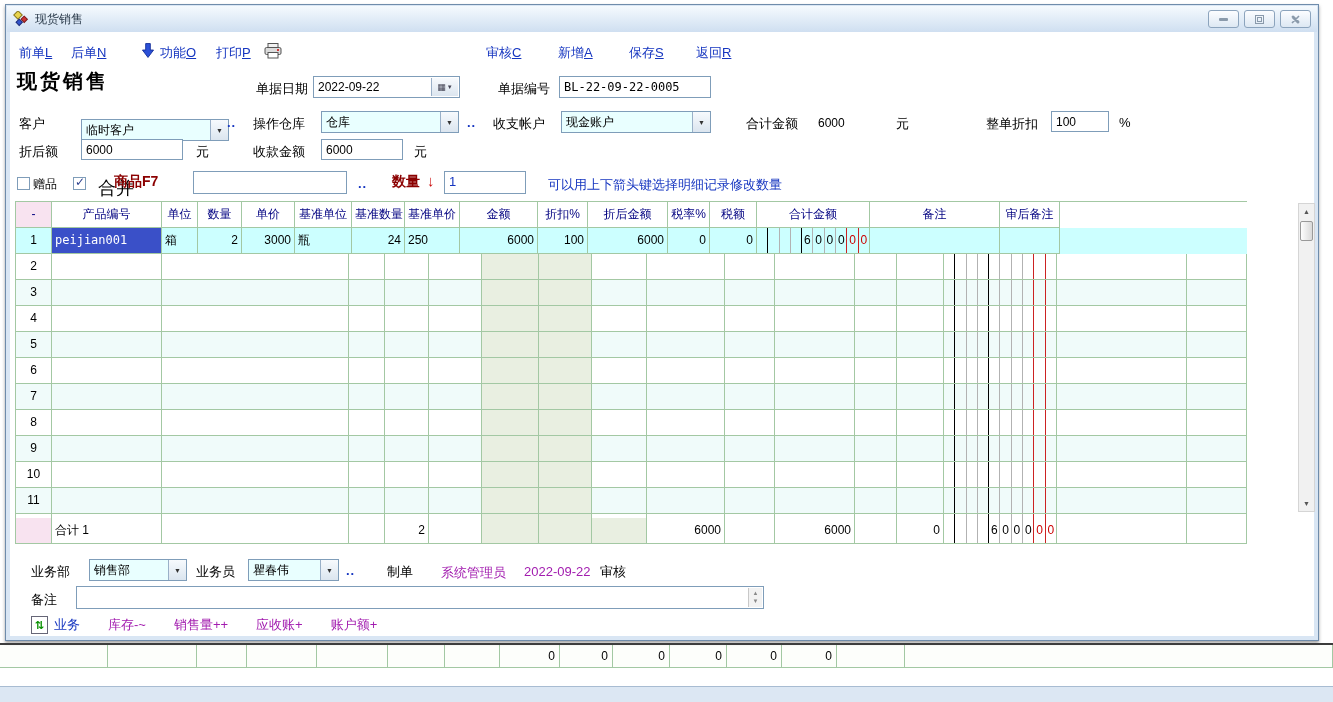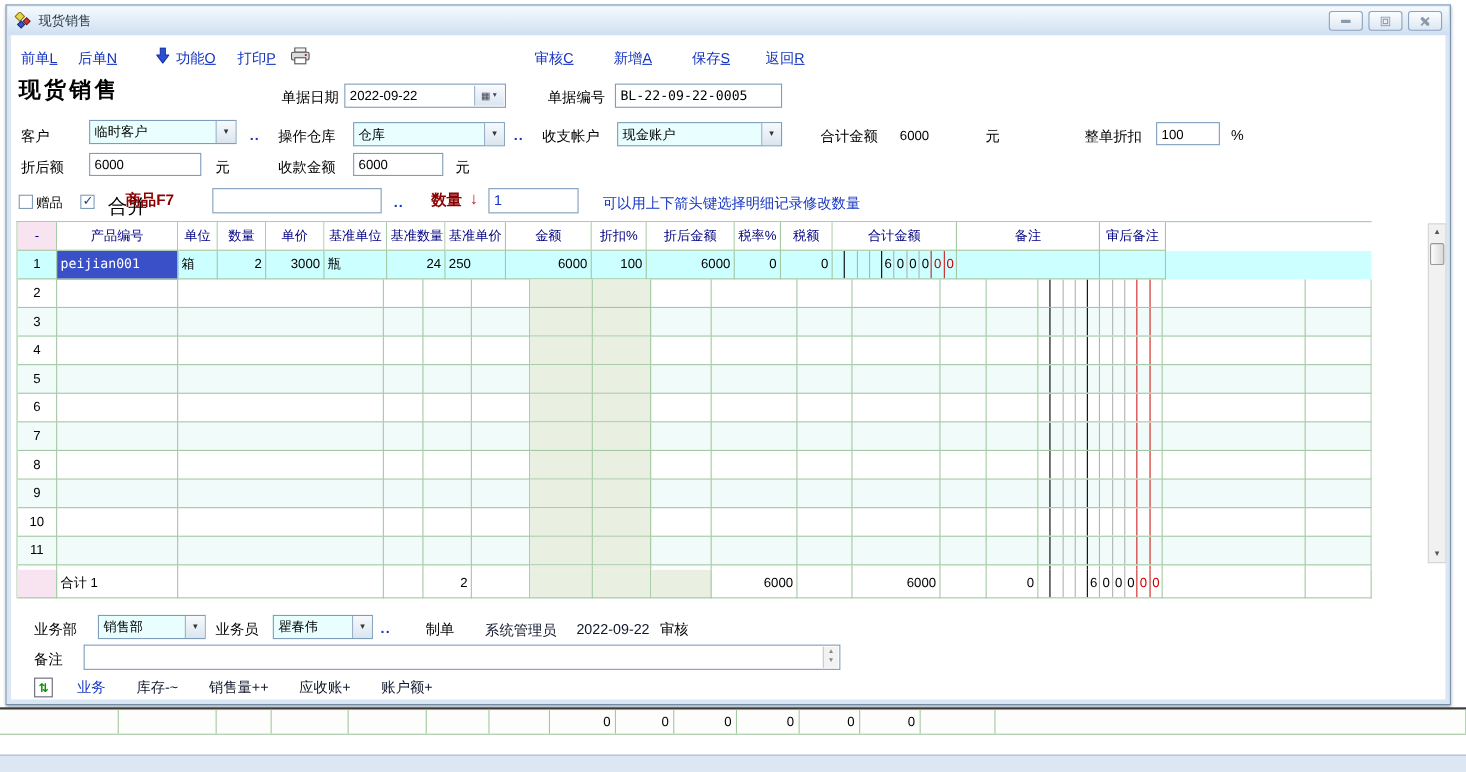--- a/index.html
+++ b/index.html
@@ -25,21 +25,21 @@
         background:linear-gradient(#fcfdff,#dde8f3);display:flex;align-items:center;justify-content:center;
         color:#6b7b8c;font-size:9px;line-height:1}
   
   .tbi{position:absolute;top:39px;color:#1535c0;font-size:13px;white-space:nowrap;cursor:default}
   .accel{text-decoration:underline}
   .tb-icon{position:absolute;top:38px}
   
   .page-title{position:absolute;left:11px;top:63px;font-size:20px;font-weight:bold;letter-spacing:3px}
   .lbl{position:absolute;font-size:13px;white-space:nowrap}
   .val{position:absolute;font-size:12px;white-space:nowrap}
-  .teal{color:#0f172a}
+  .teal{color:#a21caf}
   .inp{position:absolute;border:1px solid #7f9db9;background:#fff;height:22px;line-height:20px;
        padding:0 4px;box-sizing:border-box;overflow:hidden;white-space:nowrap}
   .mono{font-family:"DejaVu Sans Mono","Liberation Mono",monospace;font-size:12px}
   .combo{position:absolute;height:22px;border:1px solid #7f9db9;background:#e9ffff;display:flex;box-sizing:border-box}
   .combo .cval{flex:1;padding:2px 4px;overflow:hidden;white-space:nowrap;font-size:12px}
   .combo .dd{width:17px;border-left:1px solid #9ab0c8;background:linear-gradient(#f7fafd,#dbe5ef);
              display:flex;align-items:center;justify-content:center;font-size:7px;color:#333}
   .dots{position:absolute;color:#1535c0;font-weight:bold;font-size:13px;letter-spacing:1px;cursor:default}
   .calbtn{position:absolute;top:1px;right:1px;bottom:1px;width:26px;display:flex;align-items:center;
           justify-content:center;background:linear-gradient(#f7fafd,#dbe5ef);border-left:1px solid #9ab0c8;
@@ -82,21 +82,21 @@
   
   .note-input{position:absolute;left:70px;top:581px;width:688px;height:23px;border:1px solid #7f9db9;
               background:#fff;box-sizing:border-box}
   .spin{position:absolute;right:1px;top:1px;bottom:1px;width:13px;border-left:1px solid #c8c8c8;
         background:#f2f2f2;display:flex;flex-direction:column;align-items:center;justify-content:center;
         font-size:6px;color:#888;line-height:1.2}
   .links{position:absolute;left:25px;top:610px;height:20px;display:flex;align-items:center;font-size:13px}
   .doc-icon{width:15px;height:16px;border:1px solid #667;background:#fff;color:#089000;font-size:11px;
             display:flex;align-items:center;justify-content:center;font-weight:bold}
   .link{margin-left:28px;white-space:nowrap;cursor:default}
-  .link.first{margin-left:22px}
+  .link.first{margin-left:6px}
 </style>
 </head>
 <body>
 
 <div class="bgrow" id="bg-row">
     <div class="bgc" style="width: 108px;"></div>
     <div class="bgc" style="width: 89px;"></div>
     <div class="bgc" style="width: 50px;"></div>
     <div class="bgc" style="width: 70px;"></div>
     <div class="bgc" style="width: 71px;"></div>
@@ -172,21 +172,21 @@
     <span>2022-09-22</span>
     <span class="calbtn">
         <span>▦</span>
         <span style="font-size:6px">▼</span>
       </span>
   </span>
   <span class="lbl" style="left:492px;top:75px">单据编号</span>
   <span class="inp mono" style="left:553px;top:71px;width:152px">BL-22-09-22-0005</span>
 
   <span class="lbl" style="left:13px;top:110px">客户</span>
-  <span class="combo" style="left:75px;top:104px;width:134px">
+  <span class="combo" style="left:75px;top:114px;width:148px">
     <span class="cval">临时客户</span>
       <span class="dd">▼</span>
   </span>
   <span class="dots" style="left:221px;top:110px">..</span>
   <span class="lbl" style="left:247px;top:110px">操作仓库</span>
   <span class="combo" style="left:315px;top:106px;width:138px">
     <span class="cval">仓库</span>
       <span class="dd">▼</span>
   </span>
   <span class="dots" style="left:461px;top:110px">..</span>

